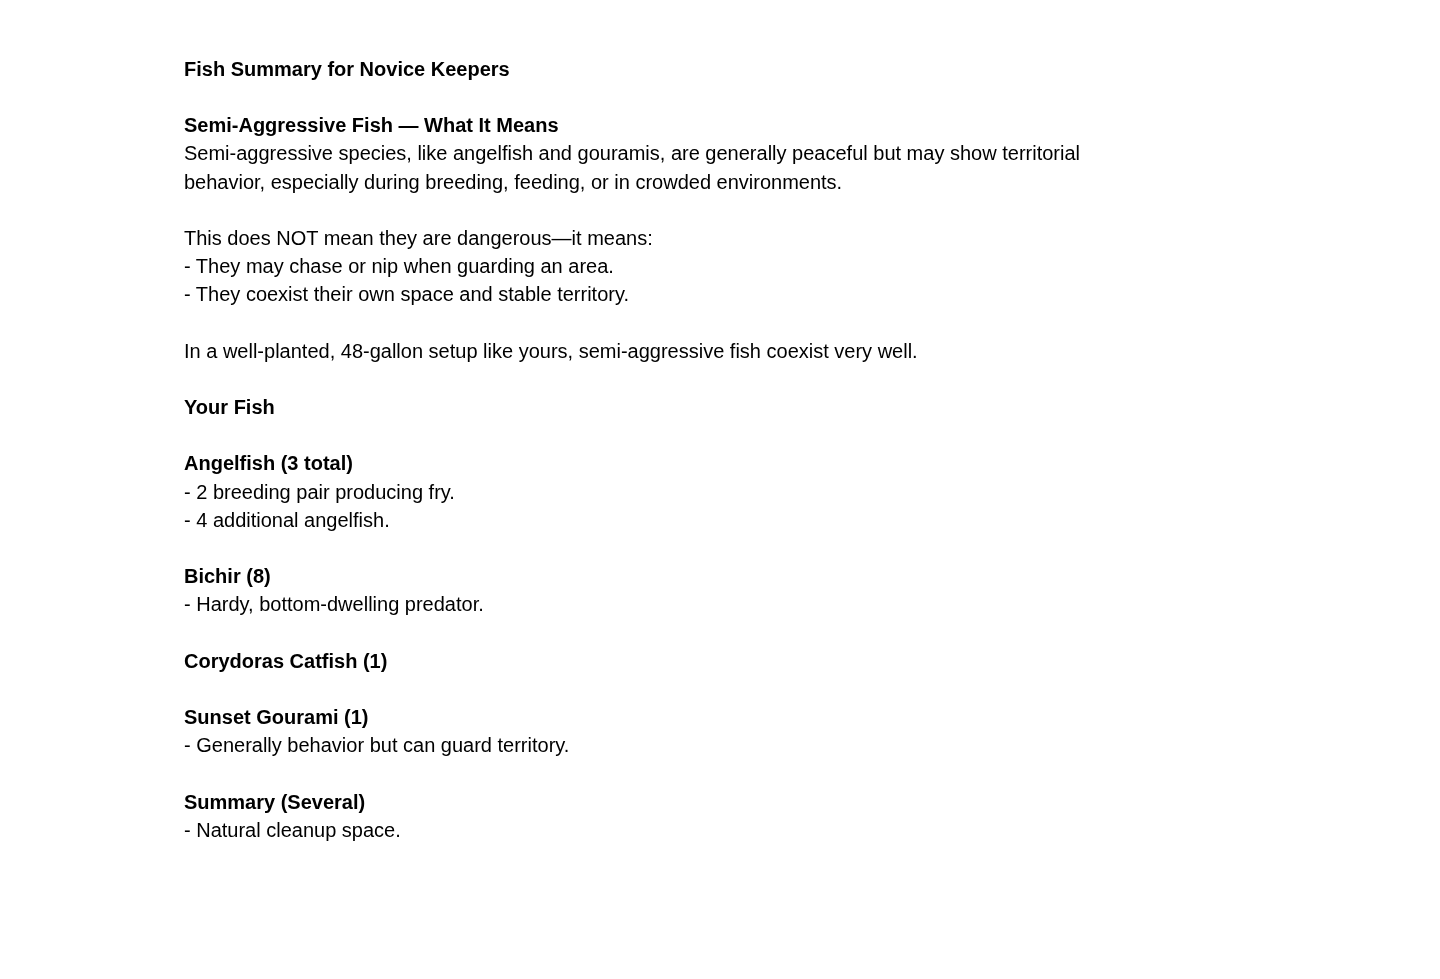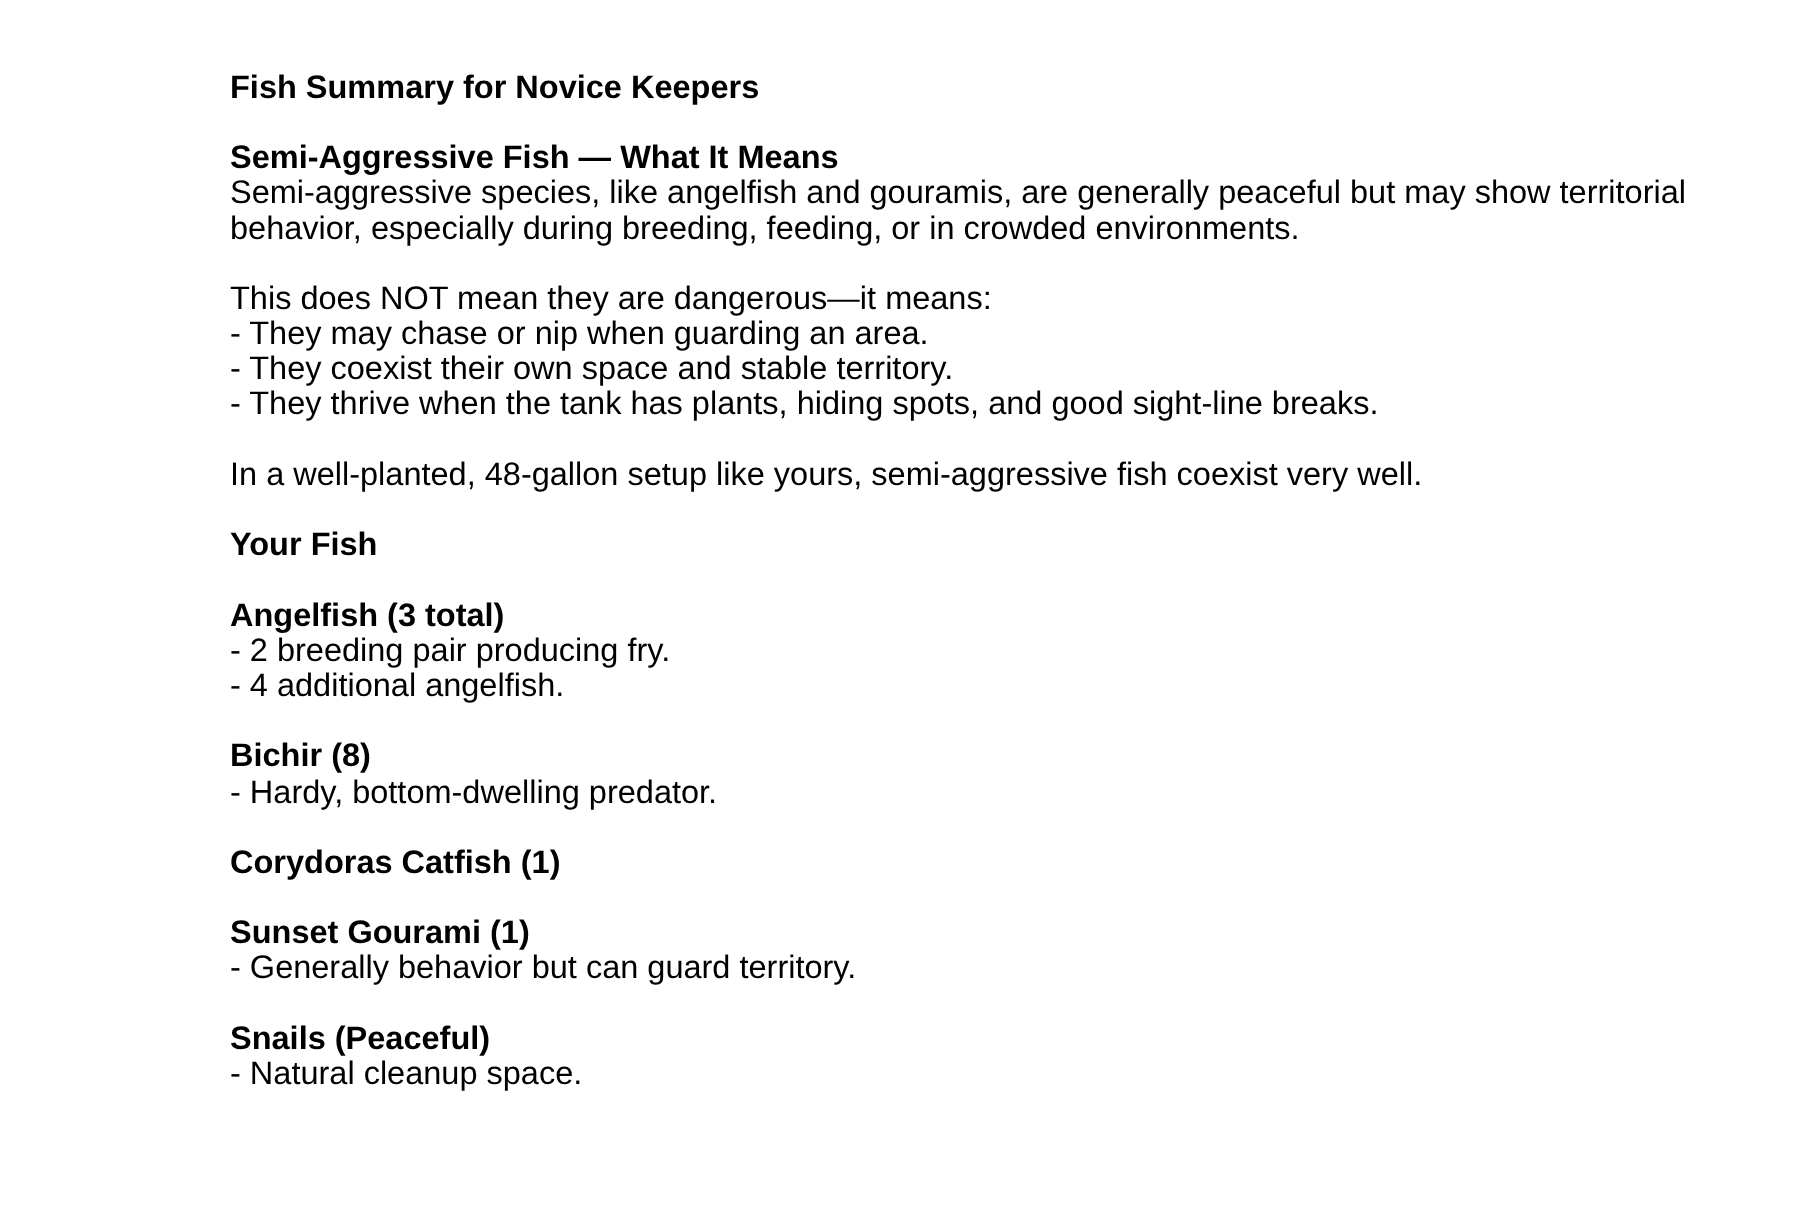--- a/index.html
+++ b/index.html
@@ -16,21 +16,21 @@
     font-family: "Liberation Sans", "DejaVu Sans", sans-serif;
   }
   .doc {
     position: absolute;
     left: 184px;
     top: 54.8px;
     right: 60px;
     color: #000000;
   }
   .line {
-    font-size: 26px;
+    font-size: 20px;
     line-height: 28.2px;
     height: 28.2px;
     white-space: pre;
     color: #000000;
     font-weight: 400;
   }
   .line.bold {
     font-weight: 700;
   }
 </style>
@@ -41,34 +41,33 @@
   <div class="doc" id="doc-body">
       <div class="line bold">Fish Summary for Novice Keepers</div>
       <div class="line">&nbsp;</div>
       <div class="line bold">Semi-Aggressive Fish — What It Means</div>
       <div class="line">Semi-aggressive species, like angelfish and gouramis, are generally peaceful but may show territorial</div>
       <div class="line">behavior, especially during breeding, feeding, or in crowded environments.</div>
       <div class="line">&nbsp;</div>
       <div class="line">This does NOT mean they are dangerous—it means:</div>
       <div class="line">- They may chase or nip when guarding an area.</div>
       <div class="line">- They coexist their own space and stable territory.</div>
-      <div class="line">- They thrive when the tank has plants, hiding spots, and good sight-line breaks.</div>
       <div class="line">&nbsp;</div>
       <div class="line">In a well-planted, 48-gallon setup like yours, semi-aggressive fish coexist very well.</div>
       <div class="line">&nbsp;</div>
       <div class="line bold">Your Fish</div>
       <div class="line">&nbsp;</div>
       <div class="line bold">Angelfish (3 total)</div>
       <div class="line">- 2 breeding pair producing fry.</div>
       <div class="line">- 4 additional angelfish.</div>
       <div class="line">&nbsp;</div>
       <div class="line bold">Bichir (8)</div>
       <div class="line">- Hardy, bottom-dwelling predator.</div>
       <div class="line">&nbsp;</div>
       <div class="line bold">Corydoras Catfish (1)</div>
       <div class="line">&nbsp;</div>
       <div class="line bold">Sunset Gourami (1)</div>
       <div class="line">- Generally behavior but can guard territory.</div>
       <div class="line">&nbsp;</div>
-      <div class="line bold">Snails (Peaceful)</div>
+      <div class="line bold">Summary (Several)</div>
       <div class="line">- Natural cleanup space.</div>
     </div>
 </div>
 
 </body></html>

